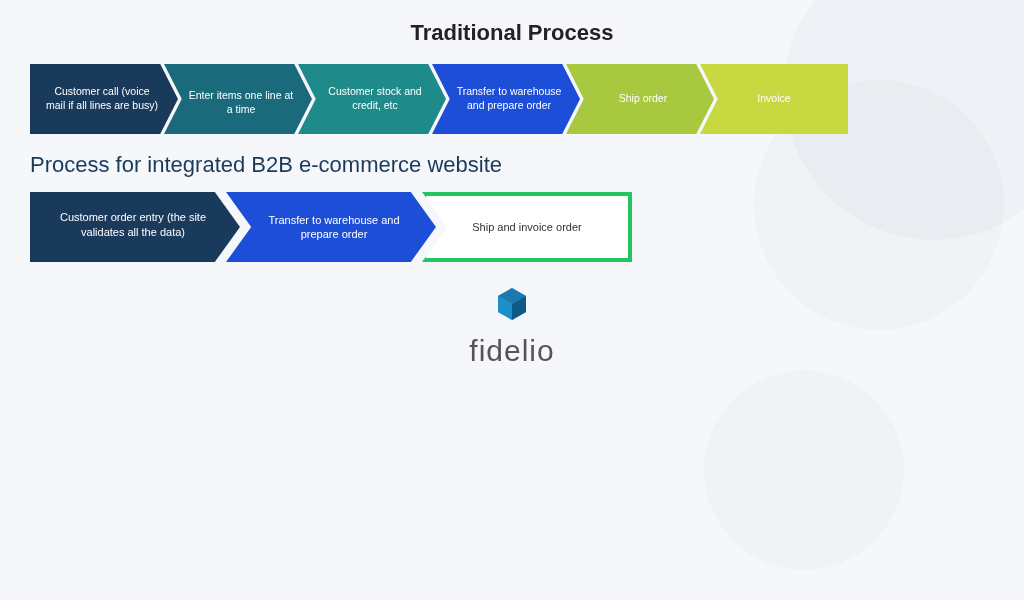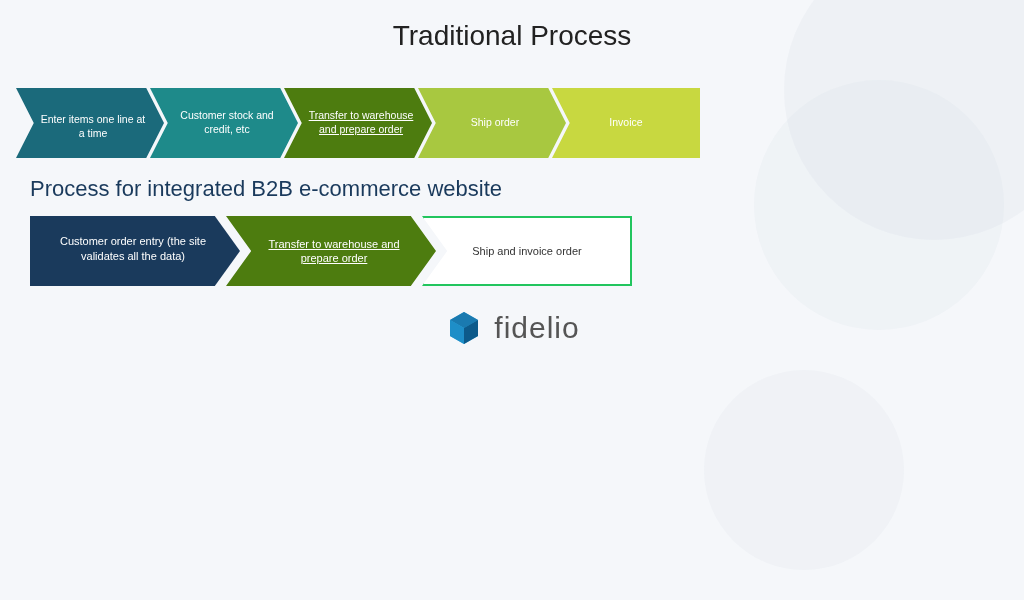--- a/index.html
+++ b/index.html
@@ -45,24 +45,24 @@
     }
 
     .page-content {
       position: relative;
       z-index: 1;
       padding: 20px 30px 10px 30px;
     }
 
     .main-title {
       text-align: center;
-      font-size: 28px;
-      font-weight: normal;
+      font-size: 22px;
+      font-weight: bold;
       color: #222;
-      margin-bottom: 36px;
+      margin-bottom: 18px;
     }
 
     
     .flow-container {
       display: flex;
       align-items: center;
       gap: 0;
       margin-bottom: 10px;
     }
 
@@ -81,39 +81,40 @@
     }
 
     .arrow-shape.first {
       clip-path: polygon(0% 0%, 88% 0%, 100% 50%, 88% 100%, 0% 100%, 0% 50%);
     }
 
     
     .color-dark-blue { background: #1a3a5c; }
     .color-teal1 { background: #1b6a7b; }
     .color-teal2 { background: #1e8a8a; }
-    .color-teal3 { background: #4d7c0f; text-decoration: underline; }
+    .color-teal3 { background: #1d4ed8; }
     .color-lime1 { background: #a8c840; }
     .color-lime2 { background: #c8d840; }
 
     .section-title {
       font-size: 22px;
       font-weight: normal;
       color: #1a3a5c;
       margin-top: 18px;
       margin-bottom: 14px;
     }
 
     
     .logo-area {
       display: flex;
       align-items: center;
       justify-content: center;
       margin-top: 22px;
       gap: 10px;
+      flex-direction: column;
     }
 
     .logo-icon {
       width: 40px;
       height: 40px;
     }
 
     .logo-text {
       font-size: 30px;
       font-weight: 300;
@@ -146,20 +147,23 @@
 <div class="bg-circle-1"></div>
 <div class="bg-circle-2"></div>
 <div class="bg-circle-3"></div>
 
 <div class="page-content">
 
   <h1 class="main-title">Traditional Process</h1>
 
   <div class="flow-container top-flow">
 
+    <div class="arrow-shape first color-dark-blue" style="width:148px; min-height:70px; font-size:10.5px; color:#fff; display:flex; align-items:center; justify-content:center; text-align:center; padding:8px 18px 8px 14px; clip-path: polygon(0% 0%, 88% 0%, 100% 50%, 88% 100%, 0% 100%);">
+      <span>Customer call (voice mail if all lines are busy)</span>
+    </div>
 
     <div class="arrow-shape color-teal1" style="width:148px; min-height:70px; font-size:10.5px; color:#fff; display:flex; align-items:center; text-align:center; padding:16px 18px 8px 24px; clip-path: polygon(0% 0%, 88% 0%, 100% 50%, 88% 100%, 0% 100%, 12% 50%); margin-left:-14px;">
       <span>Enter items one line at a time</span>
     </div>
 
     <div class="arrow-shape color-teal2" style="width:148px; min-height:70px; font-size:10.5px; color:#fff; display:flex; align-items:center; justify-content:center; text-align:center; padding:8px 18px 8px 24px; clip-path: polygon(0% 0%, 88% 0%, 100% 50%, 88% 100%, 0% 100%, 12% 50%); margin-left:-14px;">
       <span>Customer stock and credit, etc</span>
     </div>
 
     <div class="arrow-shape color-teal3" style="width:148px; min-height:70px; font-size:10.5px; color:#fff; display:flex; align-items:center; justify-content:center; text-align:center; padding:8px 18px 8px 24px; clip-path: polygon(0% 0%, 88% 0%, 100% 50%, 88% 100%, 0% 100%, 12% 50%); margin-left:-14px;">
@@ -181,21 +185,21 @@
   <div class="flow-container bottom-flow">
 
     <div class="arrow-shape first color-dark-blue" style="width:210px; min-height:70px; font-size:11px; color:#fff; display:flex; align-items:center; justify-content:center; text-align:center; padding:3px 18px 8px 14px; clip-path: polygon(0% 0%, 88% 0%, 100% 50%, 88% 100%, 0% 100%);">
       <span>Customer order entry (the site validates all the data)</span>
     </div>
 
     <div class="arrow-shape color-teal3" style="width:210px; min-height:70px; font-size:11px; color:#fff; display:flex; align-items:center; justify-content:center; text-align:center; padding:8px 18px 8px 24px; clip-path: polygon(0% 0%, 88% 0%, 100% 50%, 88% 100%, 0% 100%, 12% 50%); margin-left:-14px;">
       <span>Transfer to warehouse and prepare order</span>
     </div>
 
-    <div class="arrow-shape" style="width:210px; min-height:70px; font-size:11px; color:#333; background:#fff; border:2px solid #22c55e; display:flex; align-items:center; justify-content:center; text-align:center; padding:8px 24px 8px 24px; clip-path: polygon(0% 0%, 100% 0%, 100% 100%, 0% 100%, 12% 50%); margin-left:-14px;">
+    <div class="arrow-shape" style="width:210px; min-height:70px; font-size:11px; color:#333; background:#fff; border:4px solid #22c55e; display:flex; align-items:center; justify-content:center; text-align:center; padding:8px 24px 8px 24px; clip-path: polygon(0% 0%, 100% 0%, 100% 100%, 0% 100%, 12% 50%); margin-left:-14px;">
       <span>Ship and invoice order</span>
     </div>
 
   </div>
 
   <div class="logo-area">
     <svg class="logo-icon" viewBox="0 0 40 40" xmlns="http://www.w3.org/2000/svg">
 
       <polygon points="20,4 34,12 34,28 20,36 6,28 6,12" fill="#2a9fd6" opacity="0.9"></polygon>
       <polygon points="20,4 34,12 20,20 6,12" fill="#1a7ab0"></polygon>

